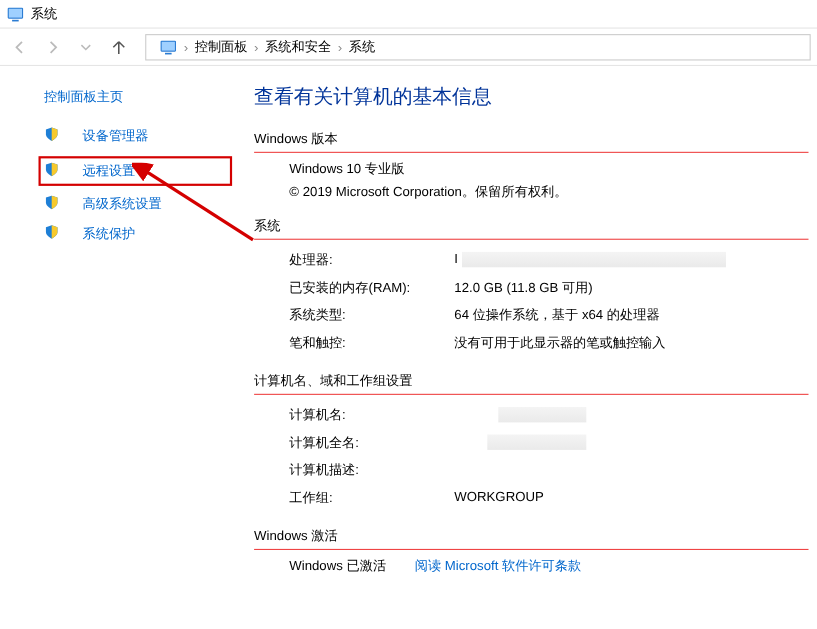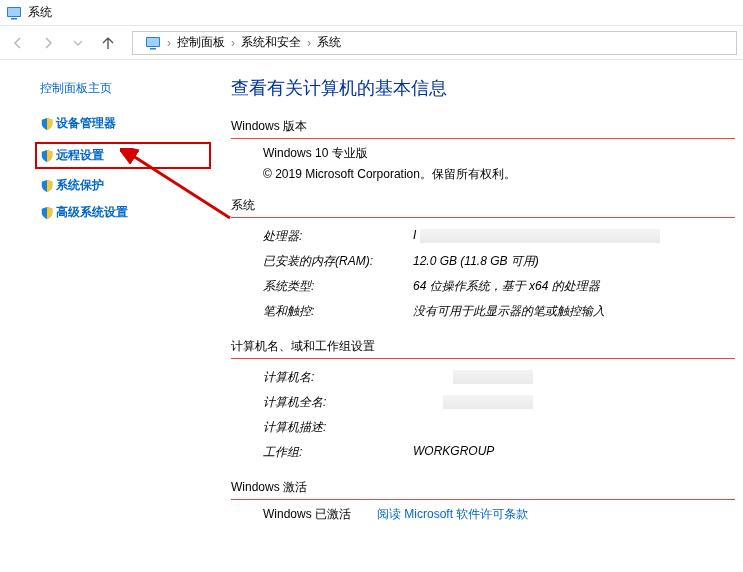--- a/index.html
+++ b/index.html
@@ -64,25 +64,24 @@
     width: 195px;
     padding: 20px 0 0 24px;
   }
   .sidebar-home {
     color: #0066cc;
     font-size: 12px;
     margin-bottom: 18px;
     cursor: pointer;
   }
   .side-item {
-    display: flex; align-items: center;
-    gap: 2px;
+    display: flex; 
+    gap: 21px;
     margin-bottom: 10px;
     cursor: pointer;
-    font-weight: bold;
   }
   .side-item .lbl {
     color: #0066cc;
     font-size: 12px;
   }
   .side-item.highlight {
     border: 2px solid #d40000;
     padding: 3px 28px 3px 3px;
     margin-left: -5px;
     margin-bottom: 8px;
@@ -106,21 +105,20 @@
     font-size: 12px;
     color: #000;
     margin-bottom: 6px;
     border-bottom: 1px solid #ef4444;
     padding-bottom: 3px;
   }
   .row {
     display: flex;
     padding: 4px 0 4px 32px;
     font-size: 12px;
-    font-style: italic;
   }
   .row .k { width: 150px; color: #000; }
   .row .v { color: #000; flex:1; }
   .indent1 { padding-left: 32px; font-size: 12px; margin-bottom: 4px; }
   .link { color: #0066cc; cursor: pointer; padding-left: 16px; }
   .redacted {
     display:inline-block; height:14px;
     background: linear-gradient(#f4f4f4,#eaeaea);
     vertical-align: middle;
   }
@@ -202,29 +200,29 @@
         <path d="M8 1 L14 3 V8 C14 12 8 15 8 15 Z" fill="#f7c92c"></path>
       </svg>
       <span class="lbl">远程设置</span>
     </div>
 
     <div class="side-item">
       <svg class="shield-svg" viewBox="0 0 16 16">
         <path d="M8 1 L14 3 V8 C14 12 8 15 8 15 C8 15 2 12 2 8 V3 Z" fill="#1e7fd6"></path>
         <path d="M8 1 L14 3 V8 C14 12 8 15 8 15 Z" fill="#f7c92c"></path>
       </svg>
+      <span class="lbl">高级系统设置</span>
+    </div>
+
+    <div class="side-item">
+      <svg class="shield-svg" viewBox="0 0 16 16">
+        <path d="M8 1 L14 3 V8 C14 12 8 15 8 15 C8 15 2 12 2 8 V3 Z" fill="#1e7fd6"></path>
+        <path d="M8 1 L14 3 V8 C14 12 8 15 8 15 Z" fill="#f7c92c"></path>
+      </svg>
       <span class="lbl">系统保护</span>
-    </div>
-
-    <div class="side-item">
-      <svg class="shield-svg" viewBox="0 0 16 16">
-        <path d="M8 1 L14 3 V8 C14 12 8 15 8 15 C8 15 2 12 2 8 V3 Z" fill="#1e7fd6"></path>
-        <path d="M8 1 L14 3 V8 C14 12 8 15 8 15 Z" fill="#f7c92c"></path>
-      </svg>
-      <span class="lbl">高级系统设置</span>
     </div>
   </div>
 
   <div class="main">
     <div class="page-title">查看有关计算机的基本信息</div>
 
     <div class="section">
       <div class="section-title">Windows 版本</div>
       <div class="indent1">Windows 10 专业版</div>
       <div class="indent1">© 2019 Microsoft Corporation。保留所有权利。</div>

